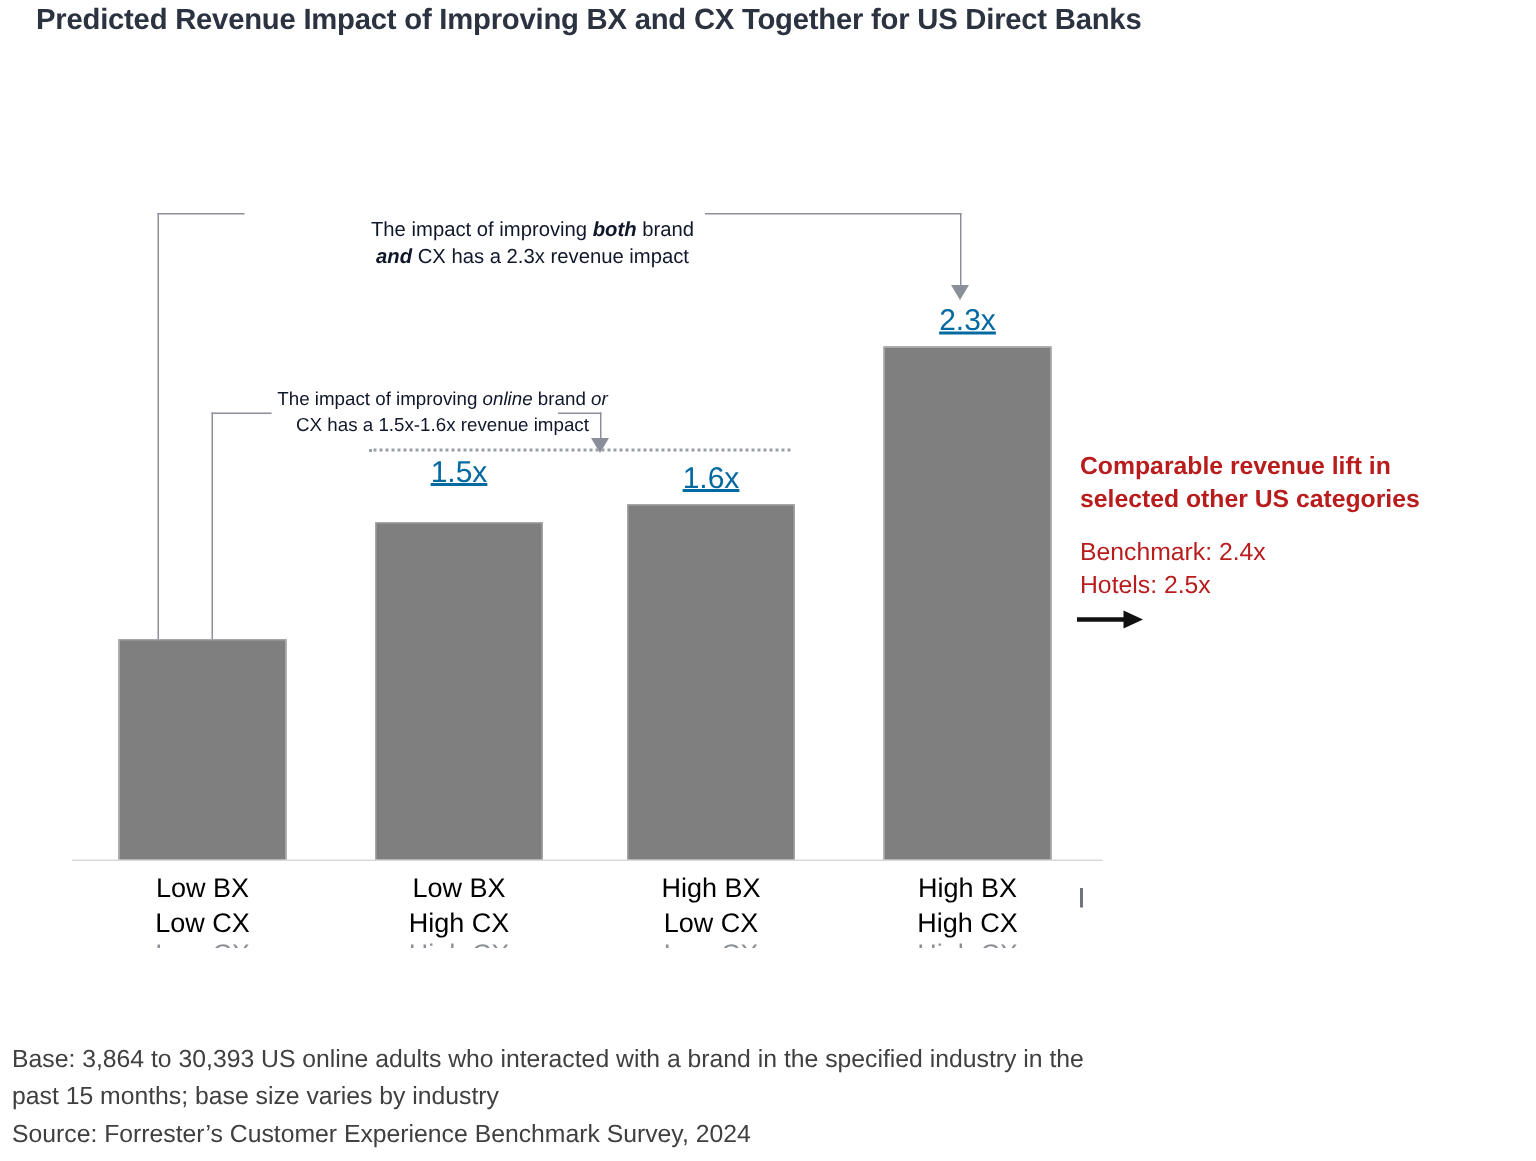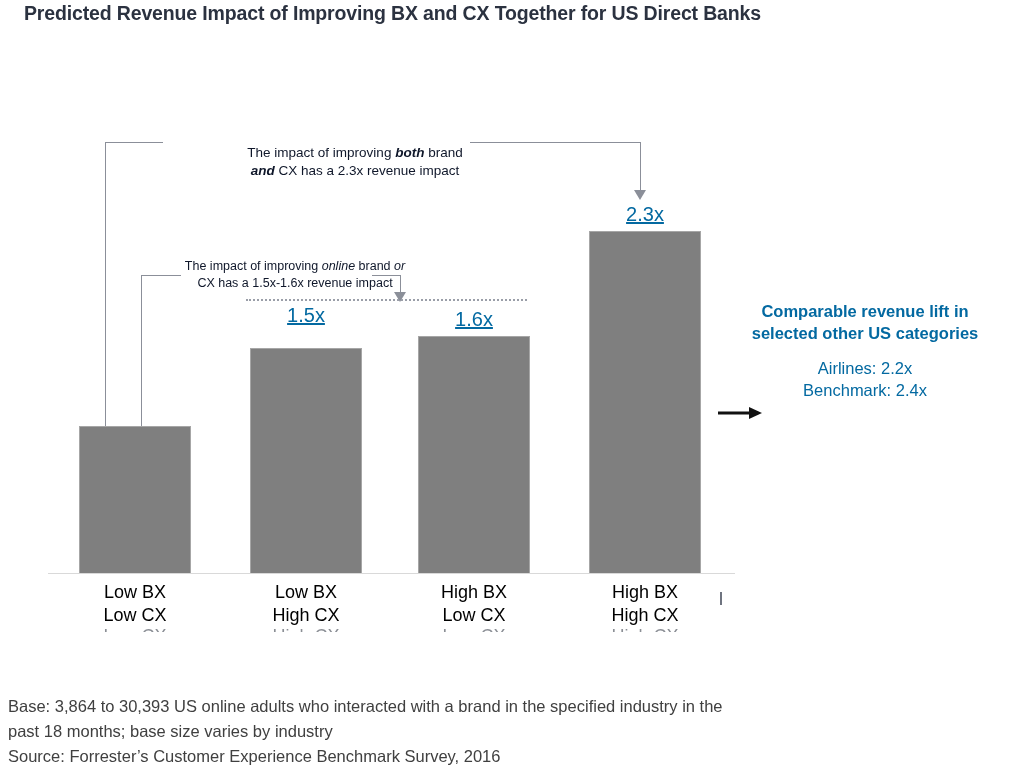--- a/index.html
+++ b/index.html
@@ -154,22 +154,21 @@
     border-right: 6px solid transparent;
     border-top: 10px solid #8b8f99;
   }
 
   
   #callout {
     position: absolute;
     left: 720px;
     top: 300px;
     width: 290px;
-    text-align: center;
-    color: #0369a1;
+    color: #b91c1c;
   }
   #callout-heading {
     font-size: 16.5px;
     font-weight: bold;
     line-height: 22px;
     white-space: pre-line;
   }
   #callout-list {
     margin-top: 14px;
     font-size: 16.5px;
@@ -270,22 +269,22 @@
 
 <svg id="callout-arrow" viewBox="0 0 44 14">
   <line x1="0" y1="7" x2="33" y2="7" stroke="#111111" stroke-width="3"></line>
   <polygon points="31,1 44,7 31,13" fill="#111111"></polygon>
 </svg>
 
 <div id="callout">
   <div id="callout-heading">Comparable revenue lift in
 selected other US categories</div>
   <div id="callout-list">
-    <div class="callout-item">Airlines: 2.2x</div>
     <div class="callout-item">Benchmark: 2.4x</div>
+    <div class="callout-item">Hotels: 2.5x</div>
   </div>
 </div>
 
 <div id="footer">
   <div>Base: 3,864 to 30,393 US online adults who interacted with a brand in the specified industry in the</div>
-  <div>past 18 months; base size varies by industry</div>
-  <div>Source: Forrester’s Customer Experience Benchmark Survey, 2016</div>
+  <div>past 15 months; base size varies by industry</div>
+  <div>Source: Forrester’s Customer Experience Benchmark Survey, 2024</div>
 </div>
 
 </body></html>

